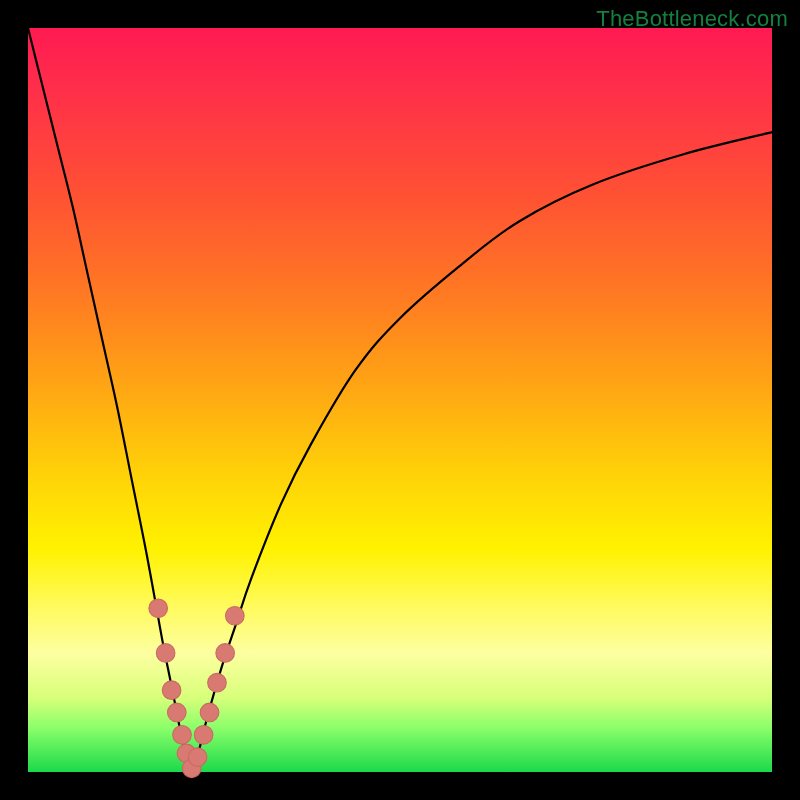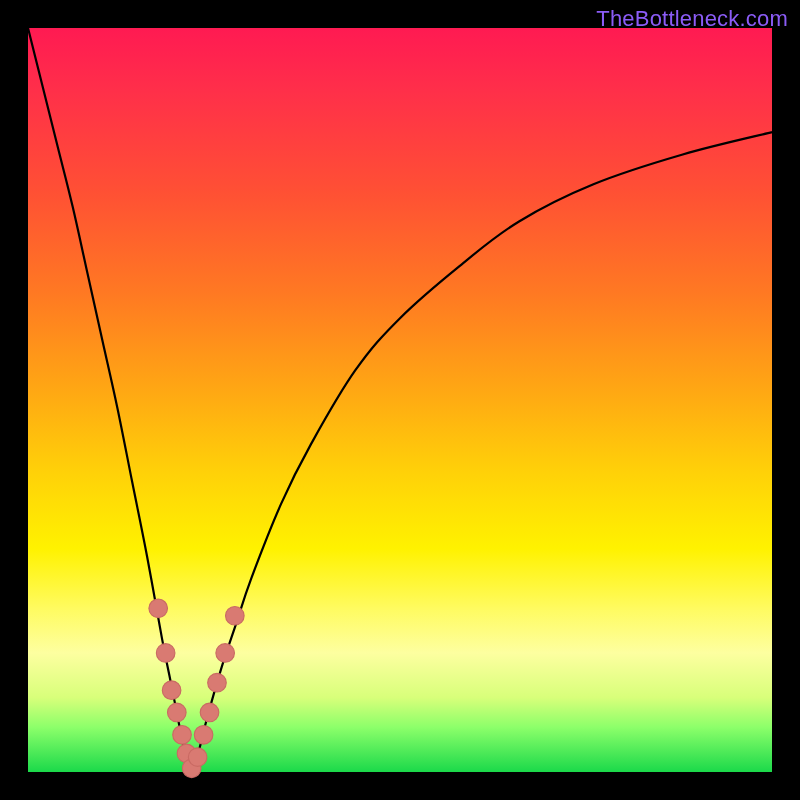--- a/index.html
+++ b/index.html
@@ -36,21 +36,21 @@
       #fffb60 78%,
       #fdffa0 84%,
       #d8ff7a 90%,
       #8cff6a 94%,
       #1bd94a 100%);
   }
   .watermark {
     position: absolute;
     top: 6px;
     right: 12px;
-    color: #8b5cf6;
+    color: #15803d;
     font-size: 22px;
     font-weight: 500;
     letter-spacing: 0.2px;
     user-select: none;
   }
   svg.curve {
     position: absolute;
     left: 0; top: 0;
     width: 744px;
     height: 744px;

